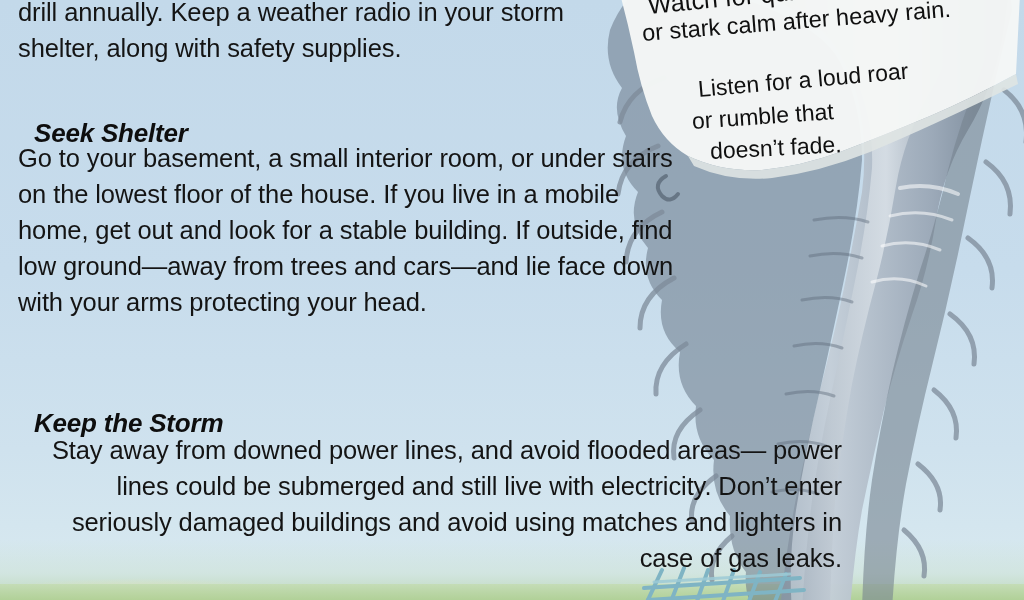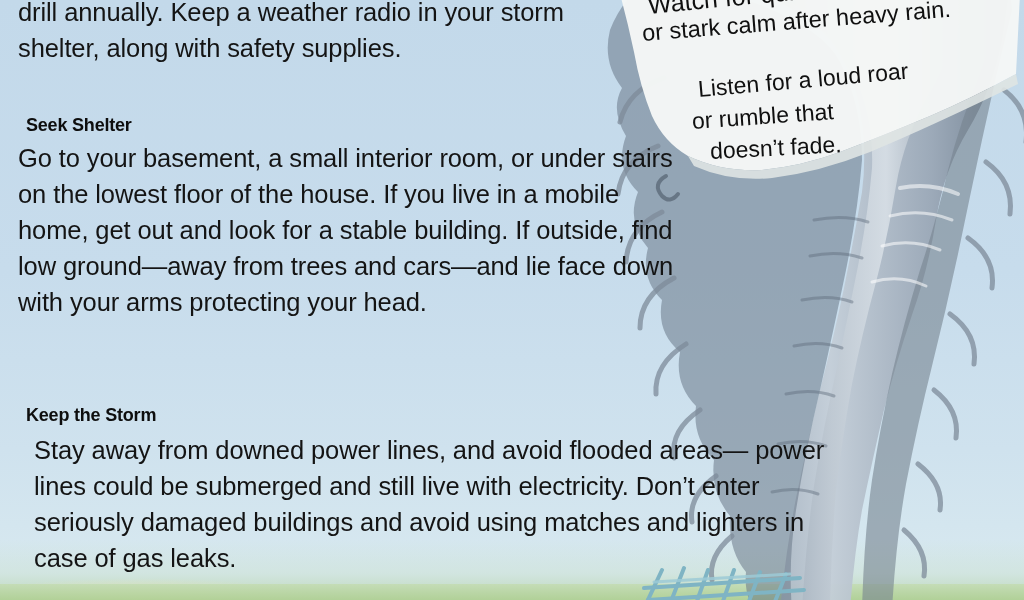--- a/index.html
+++ b/index.html
@@ -55,32 +55,33 @@
     color: #121212;
   }
   .para {
     font-size: 25.5px;
     line-height: 36px;
     letter-spacing: -0.1px;
     margin: 0;
     color: #141414;
   }
   .heading {
-    font-size: 18px;
+    font-size: 26px;
     line-height: 34px;
     font-weight: bold;
-    margin: 8px;
+    margin: 16px;
     color: #0e0e0e;
     letter-spacing: -0.2px;
+    font-style: italic;
   }
   .block-intro { position: absolute; top: -6px; left: 0; width: 600px; }
   .block-seek-h { position: absolute; top: 100px; left: 0; }
   .block-seek-p { position: absolute; top: 140px; left: 0; width: 660px; }
   .block-after-h { position: absolute; top: 390px; left: 0; }
-  .block-after-p { position: absolute; top: 432px; left: 16px; width: 820px; }
+  .block-after-p { position: absolute; top: 432px; left: 4px; width: 820px; text-align: right; }
 
   
   .tornado {
     position: absolute;
     right: -6px;
     top: -30px;
     width: 430px;
     height: 640px;
   }
   .tornado svg { display: block; }

